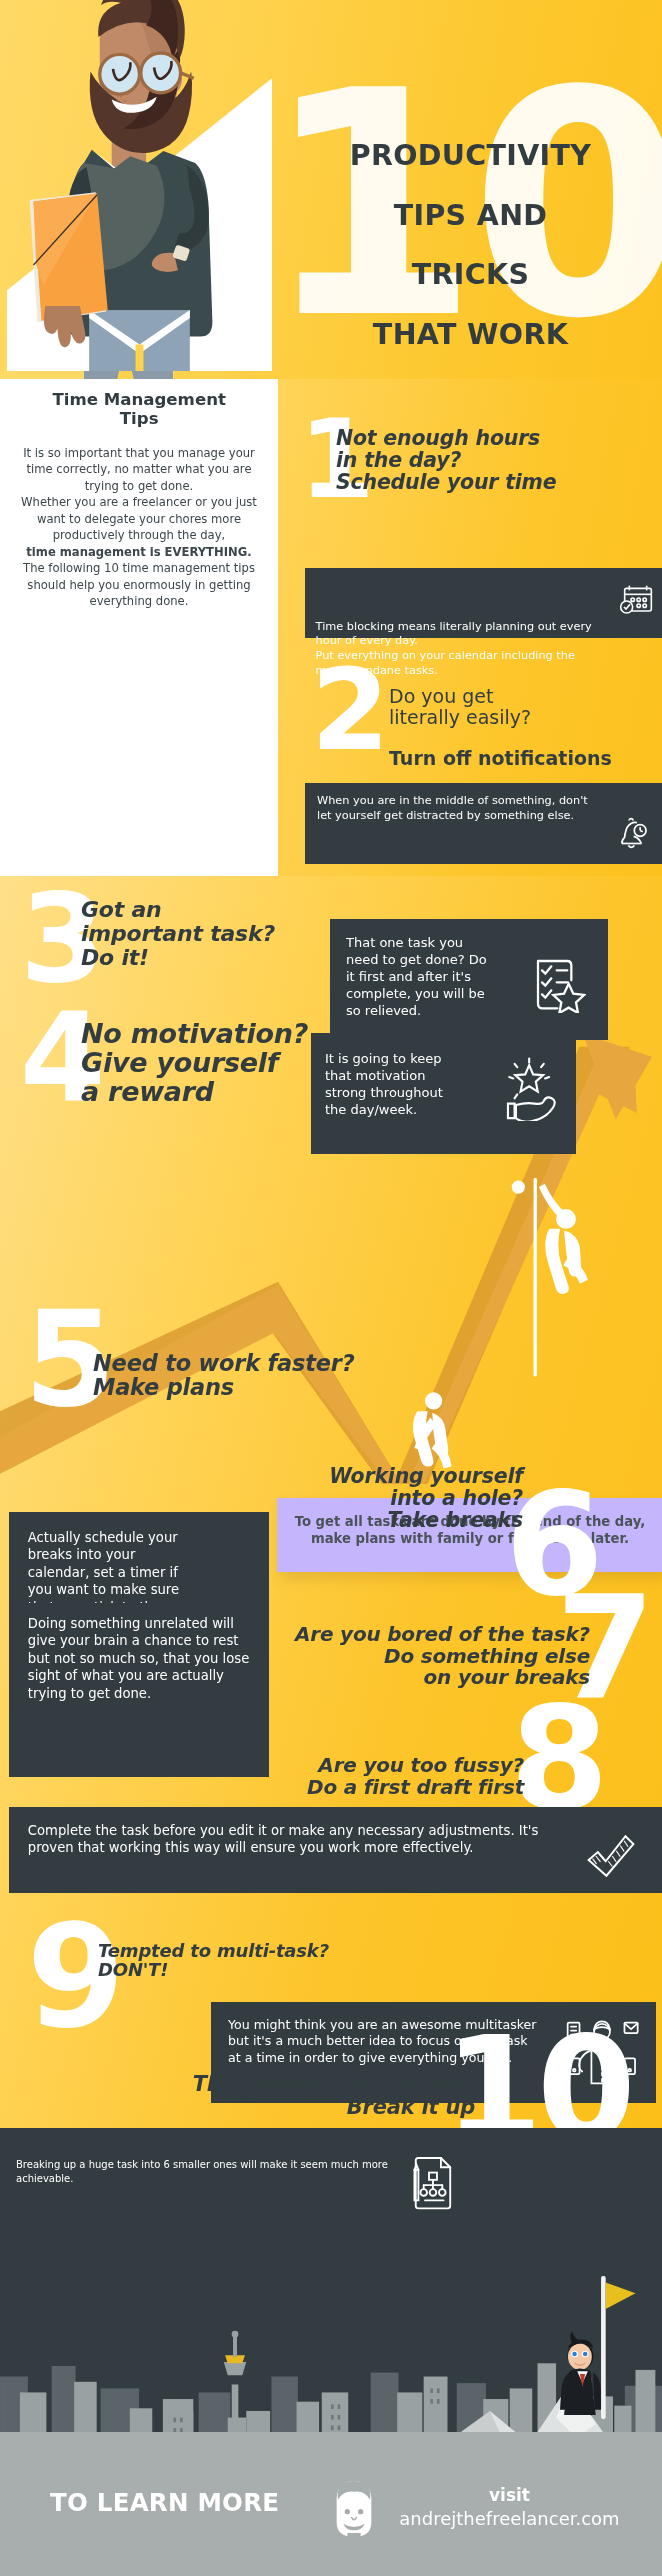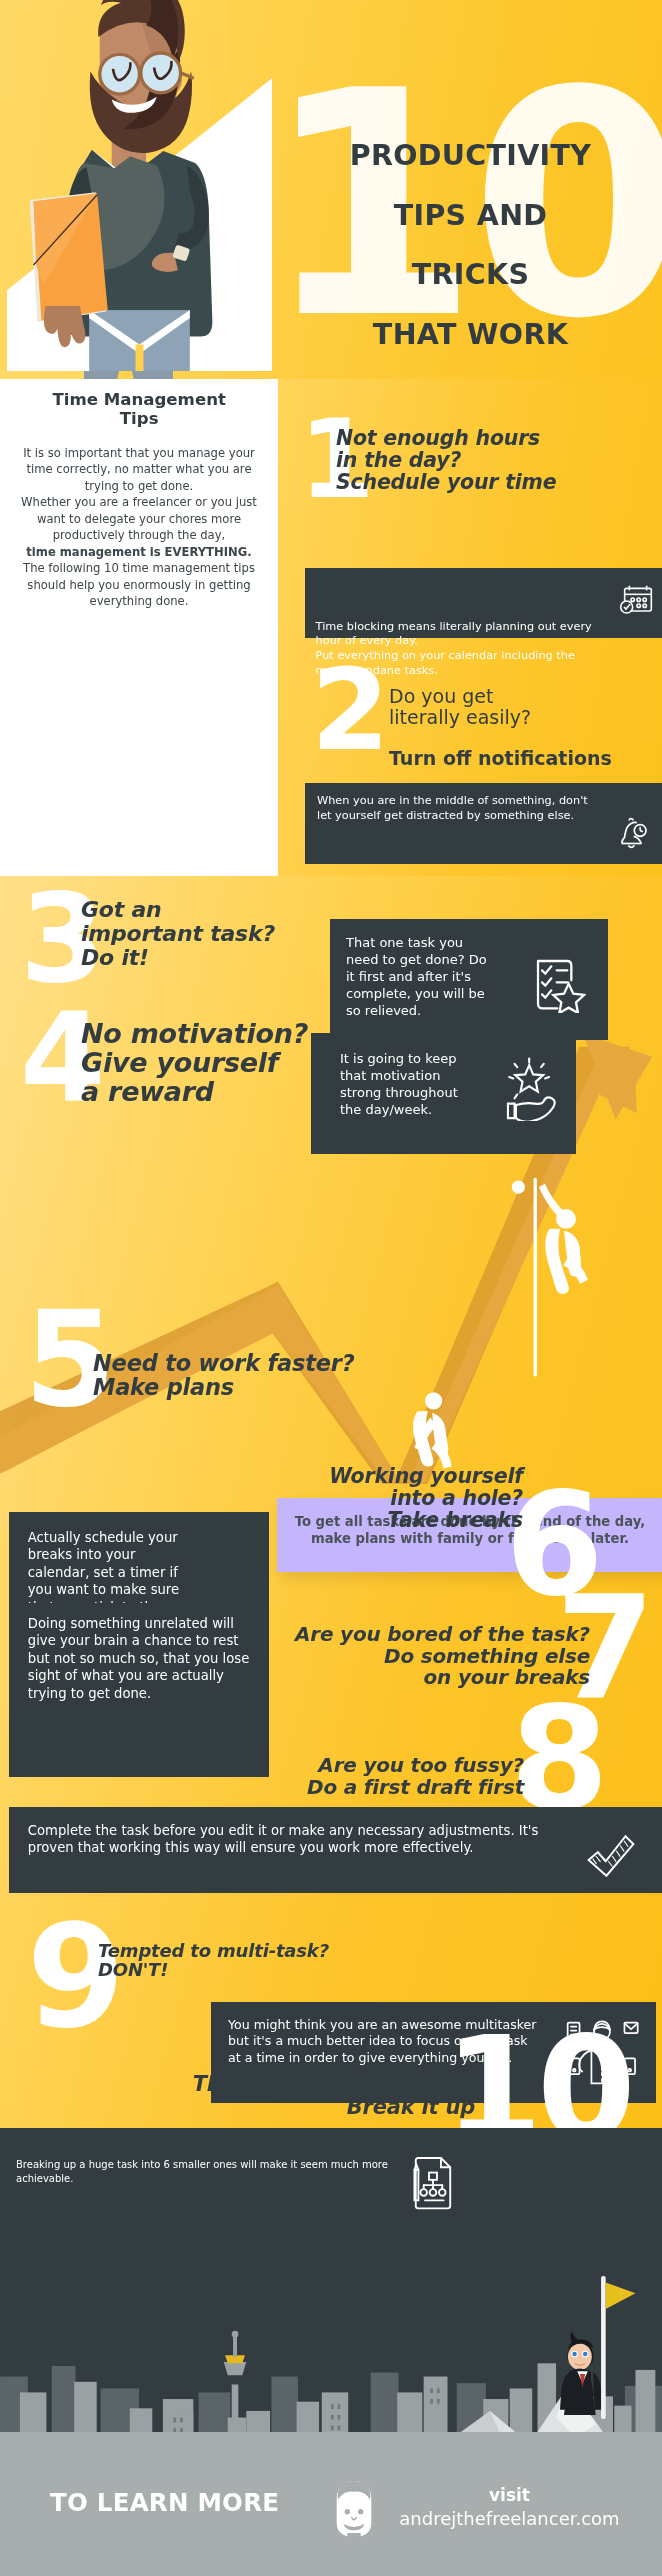--- a/index.html
+++ b/index.html
@@ -301,21 +301,21 @@
       <polyline points="18,62 23,67 32,56"></polyline>
       <polygon points="58,46 65,61 81,63 69,74 72,90 58,82 44,90 47,74 35,63 51,61"></polygon>
     </svg>
   </span>
 </div>
 
 <div class="abs bignum" style="left:20px;top:1010px;font-size:123px;">4</div>
 <div class="abs tiptitle" style="left:81px;top:1019px;width:285px;font-size:27px;white-space:pre-line;">No motivation?
 Give yourself
 a reward</div>
-<div class="abs darkbox" style="left:311px;top:1033px;width:265px;height:121px;padding:17px 29px;font-size:13px;">
+<div class="abs darkbox" style="left:311px;top:1033px;width:265px;height:121px;padding:17px 14px;font-size:13px;">
   <span style="display:block;width:139px;">It is going to keep that motivation strong throughout the day/week.</span>
   <span class="icon abs" style="right:14.6px;top:24px;">
     <svg width="61" height="64" viewBox="0 0 92 96" fill="none" stroke="#ffffff" stroke-width="3.2" stroke-linecap="round">
       <polygon points="44,12 50,26 65,27 54,37 57,52 44,44 31,52 34,37 23,27 38,26"></polygon>
       <line x1="44" y1="2" x2="44" y2="8"></line>
         <line x1="22" y1="10" x2="26" y2="15"></line>
       <line x1="66" y1="10" x2="62" y2="15"></line>
         <line x1="14" y1="30" x2="20" y2="32"></line>
       <line x1="74" y1="30" x2="68" y2="32"></line>
         <line x1="26" y1="56" x2="22" y2="62"></line>

